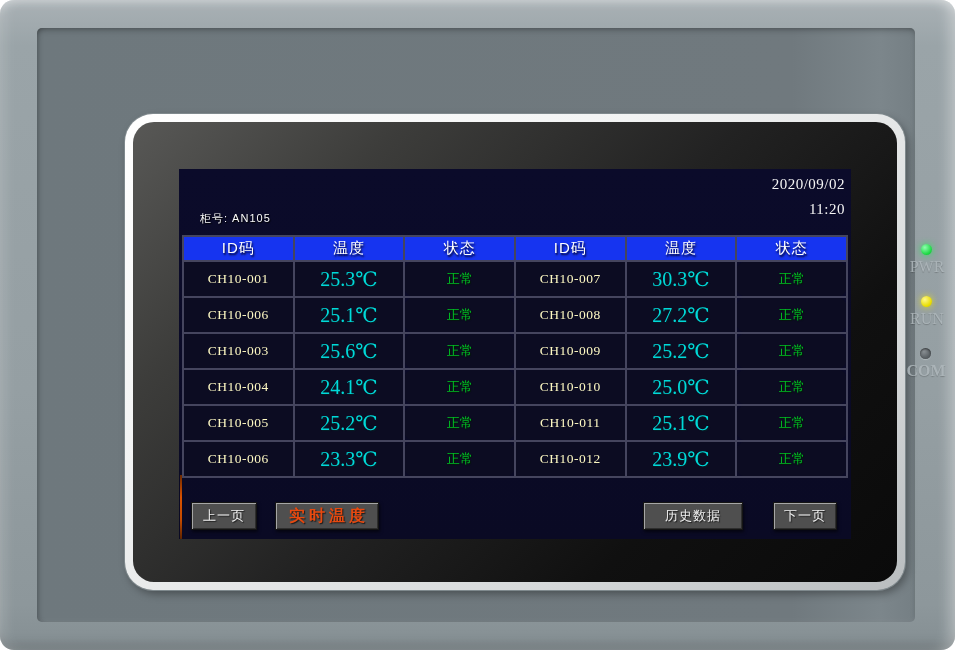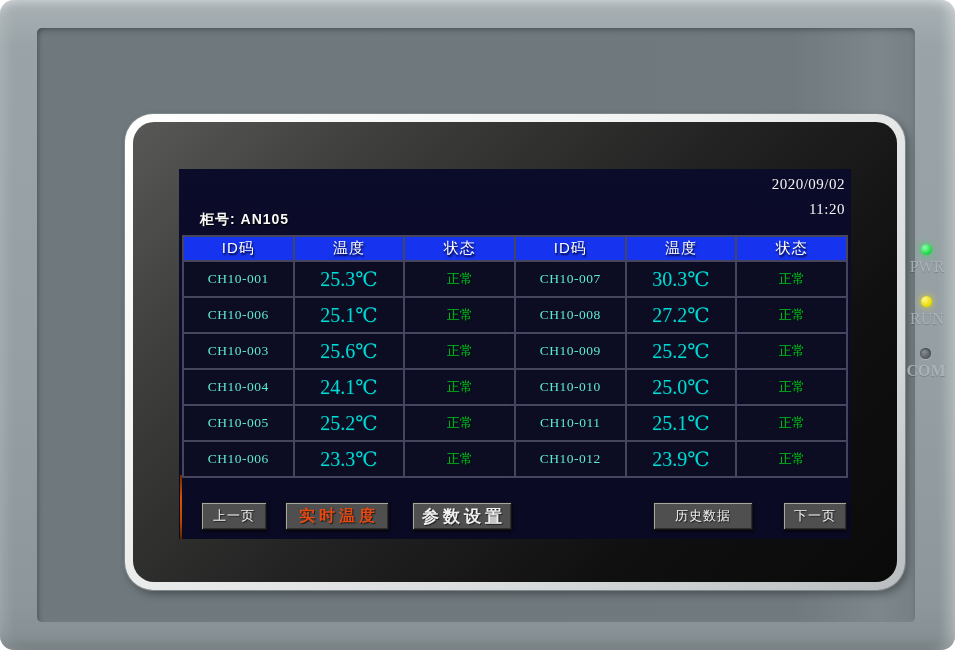--- a/index.html
+++ b/index.html
@@ -34,47 +34,47 @@
     overflow:hidden;
   }
   .display {
     position:absolute; left:46px; top:47px; width:672px; height:370px;
     background:linear-gradient(180deg,#0b0b2a 0%,#0a0a24 100%);
     color:#f0f0f0;
   }
 
   .datetime { position:absolute; top:3px; right:6px; text-align:right; color:#f4f4f4;
     font-size:15px; line-height:25px; letter-spacing:0.5px; }
-  .cabinet { position:absolute; left:21px; top:42px; font-size:14px; font-weight:bold;
+  .cabinet { position:absolute; left:21px; top:42px; font-size:11px; font-weight:normal;
     color:#fafafa; letter-spacing:1px; text-shadow:1px 1px 1px #000; }
 
   .tbl-wrap { position:absolute; left:3px; top:66px; }
   table { width:666px; height:243px; border-collapse:collapse; table-layout:fixed; }
   th, td { border:2px solid #45455e; text-align:center; padding:0; overflow:hidden; }
   thead th { background:#1634f0; color:#ffffff; font-weight:normal; font-size:15px;
     height:25px; text-shadow:1px 2px 2px rgba(0,0,25,0.95); letter-spacing:1px; }
   tbody td { background:#0c0c22; height:27px; }
-  tbody td:nth-child(3n+1) { color:#5eead4; font-size:13.5px;
+  tbody td:nth-child(3n+1) { color:#fef9c3; font-size:13.5px;
     font-family:"Liberation Serif","DejaVu Serif",serif; letter-spacing:0.5px; }
   tbody td:nth-child(3n+2) { color:#00d9d9; font-size:20px;
     font-family:"Liberation Serif","DejaVu Serif",serif; text-shadow:1px 1px 1px rgba(0,40,40,0.7); }
   tbody td:nth-child(3n)   { color:#00c122; font-size:13px; text-shadow:1px 1px 1px rgba(0,30,0,0.8);border-radius:11px; }
 
   .ambient { position:absolute; left:0; top:263px; width:100%; height:24px; }
   .amb-label { position:absolute; font-size:17px; color:#a9dc20; letter-spacing:1px;
     text-shadow:1px 1px 1px rgba(20,30,0,0.8); }
   .amb-value { position:absolute; font-size:20px; color:#00d9d9;
     font-family:"Liberation Serif","DejaVu Serif",serif; text-shadow:1px 1px 1px rgba(0,40,40,0.7); }
   .amb-t-label { left:16px; }  .amb-t-value { left:133px; top:-1px; }
   .amb-h-label { left:351px; } .amb-h-value { left:466px; top:-1px; }
 
   .edge-artifact { position:absolute; left:1px; top:306px; width:2px; height:64px;
     background:linear-gradient(180deg,#6e2a00,#d95200 35%,#c44a00 70%,#5e2400); }
 
-  .nav { position:absolute; left:0; top:333px; width:100%; height:28px;margin-left:10px; }
+  .nav { position:absolute; left:0; top:333px; width:100%; height:28px; }
   .btn { position:absolute; height:28px; background:#4f4f4f; border:1px solid #141414;
     box-shadow: inset 1px 1px 0 #a6a6a6, inset -1px -1px 0 #2e2e2e, 1px 2px 3px rgba(0,0,0,0.55);
     color:#f0f0f0; display:flex; align-items:center; justify-content:center;
     text-shadow:1px 1px 1px #1b1b1b; cursor:pointer; white-space:nowrap; }
   .btn-sm { font-size:13px; letter-spacing:1px; }
   .btn-lg { font-size:17px; font-weight:bold; letter-spacing:4px; text-indent:4px; }
   .btn-active { color:#e8490f; font-weight:bold; font-size:16px; letter-spacing:4px; text-indent:4px; }
   .b0 { left:12px;  width:66px; }
   .b1 { left:96px;  width:104px; }
   .b2 { left:223px; width:100px; }
@@ -175,21 +175,20 @@
               </tbody>
             </table>
           </div>
 
 
           <div class="edge-artifact"></div>
 
           <div class="nav">
             <div class="btn btn-sm b0">上一页</div>
             <div class="btn btn-active b1">实时温度</div>
-            <div class="btn btn-lg b2">参数设置</div>
             <div class="btn btn-sm b4">历史数据</div>
             <div class="btn btn-sm b5">下一页</div>
           </div>
 
         </div>
       </div>
     </div>
 
     <div class="led-dot led-pwr" style="position:absolute;"></div>
     <div class="led-label ll-pwr" style="position:absolute;">PWR</div>

